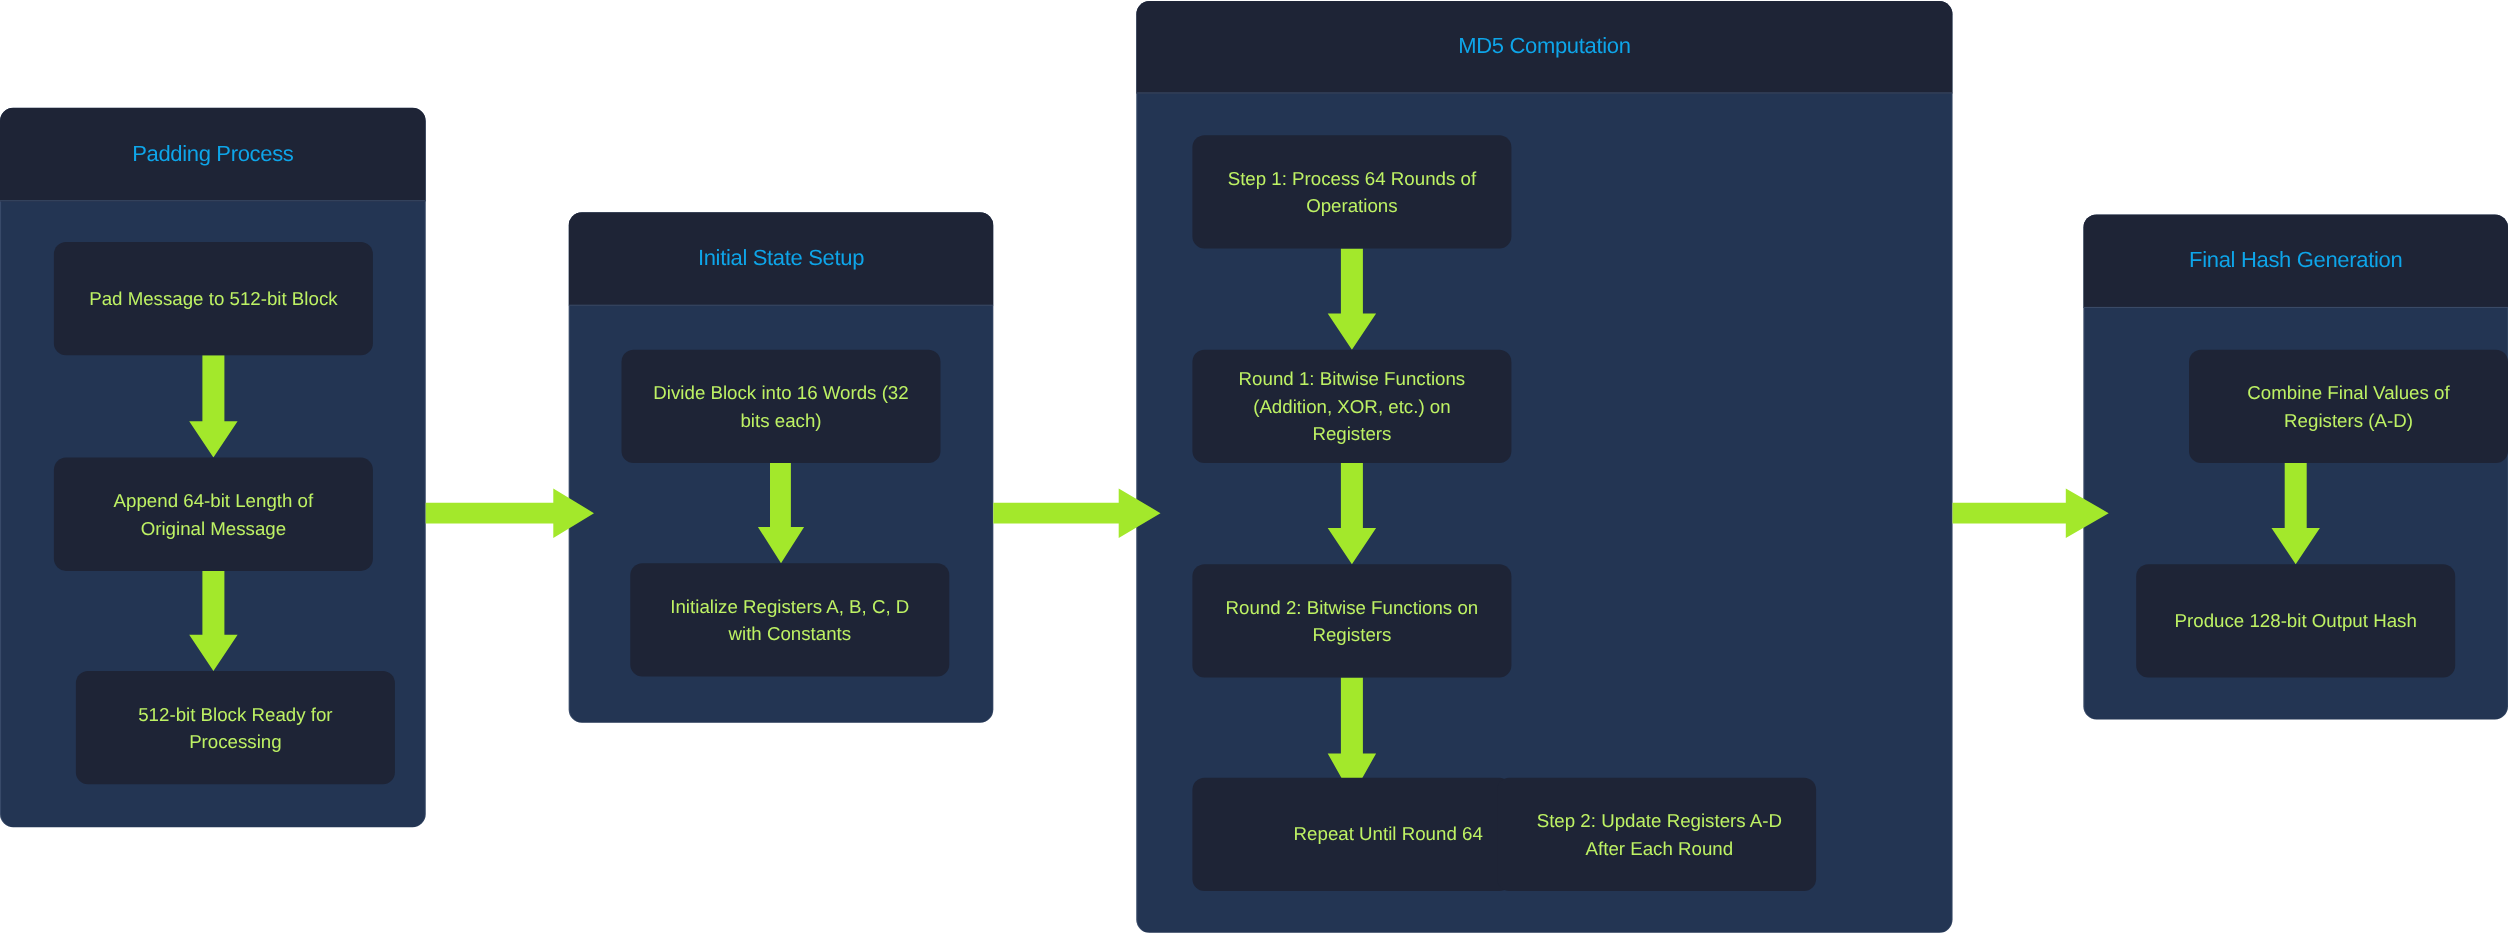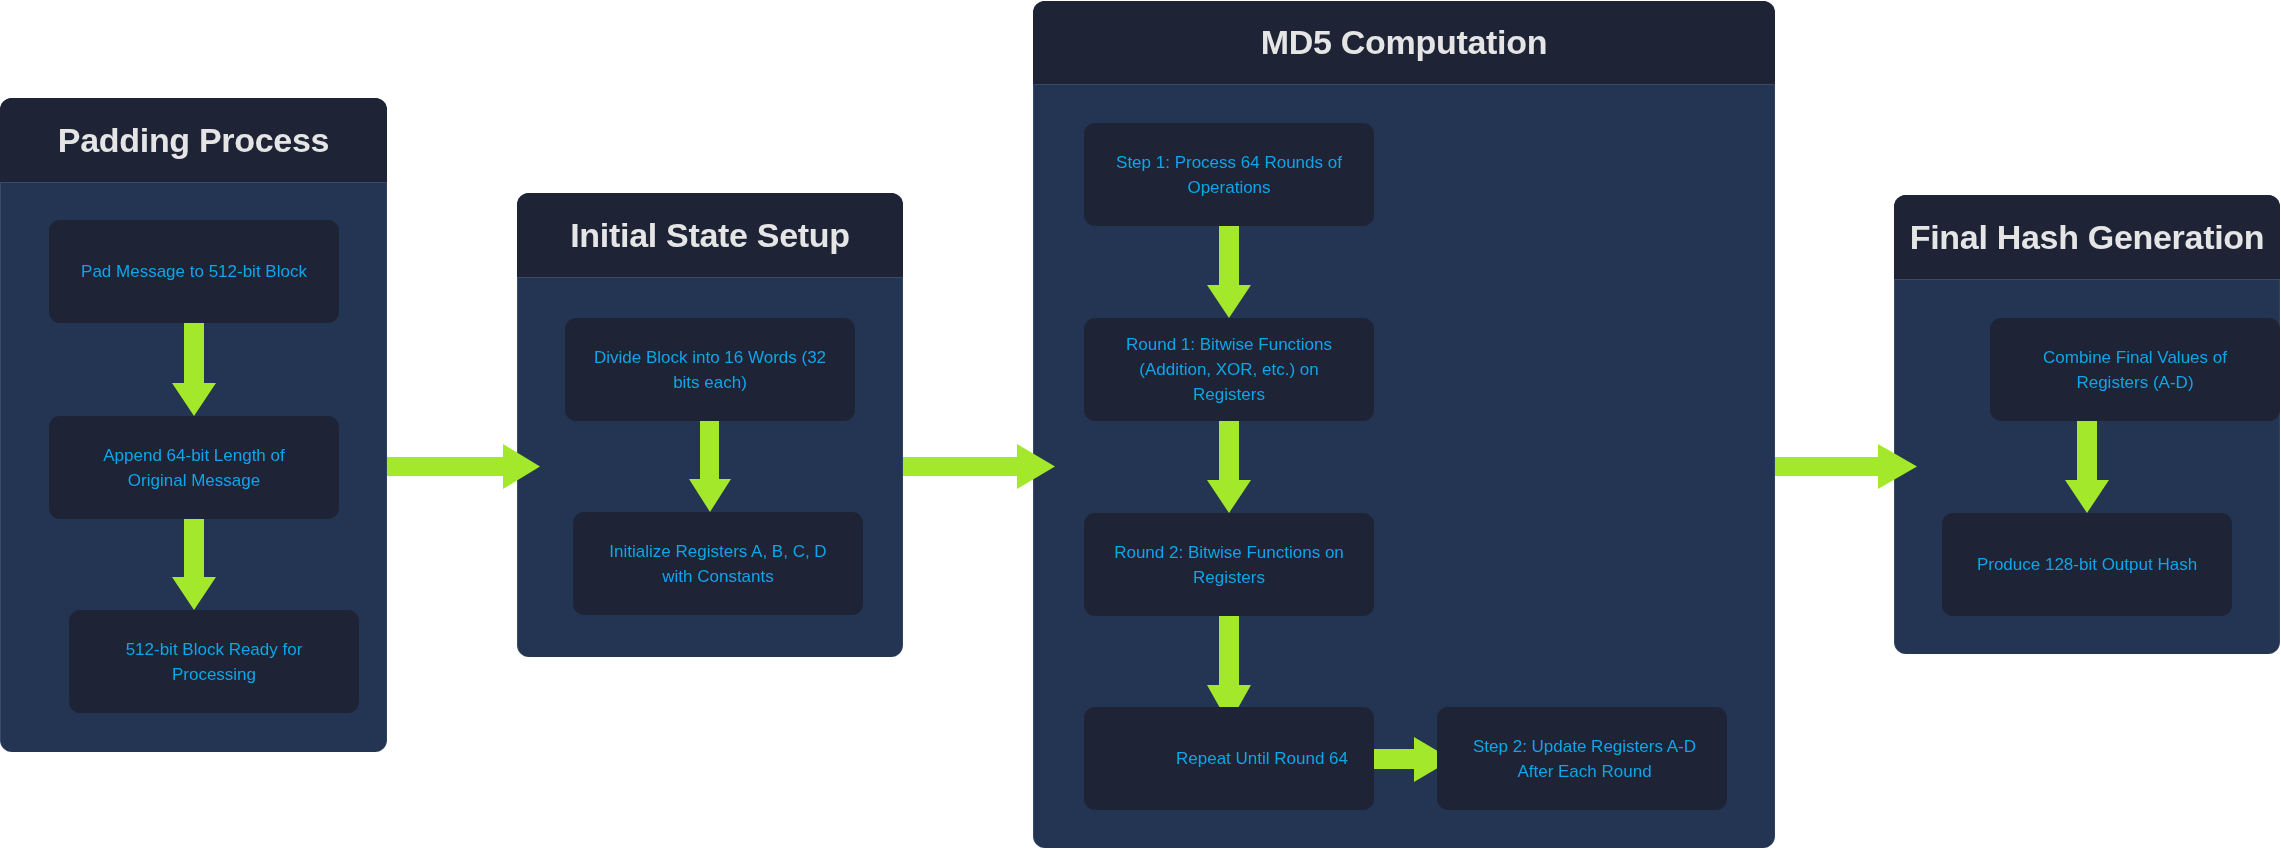--- a/index.html
+++ b/index.html
@@ -24,41 +24,41 @@
     .panel-header {
       position: absolute;
       left: 0; top: 0; right: 0;
       background: #1e2436;
       border-bottom: 1px solid #3a4a66;
       display: flex;
       align-items: center;
       justify-content: center;
     }
     .panel-title {
-      color: #e5e5e5;
-      font-weight: bold;
-      font-size: 34px;
+      color: #0ea5e9;
+      font-weight: normal;
+      font-size: 20px;
       letter-spacing: -0.3px;
       white-space: nowrap;
     }
     .block {
       position: absolute;
       width: 290px;
       height: 103px;
       background: #1e2436;
       border-radius: 11px;
       display: flex;
       align-items: center;
       justify-content: center;
       text-align: center;
       box-sizing: border-box;
       padding: 0 26px;
     }
     .block-text {
-      color: #0ea5e9;
+      color: #bef264;
       font-size: 17px;
       line-height: 25px;
     }
     .arrow-layer {
       position: absolute;
       left: 0; top: 0;
       width: 2281px;
       height: 850px;
       pointer-events: none;
     }
@@ -136,21 +136,21 @@
 </div>
 <div class="block" style="left:1084px; top:318px;">
   <span class="block-text">Round 1: Bitwise Functions (Addition, XOR, etc.) on Registers</span>
 </div>
 <div class="block" style="left:1084px; top:513px;">
   <span class="block-text">Round 2: Bitwise Functions on Registers</span>
 </div>
 <div class="block" style="left:1084px; top:707px;justify-content:flex-end;">
   <span class="block-text">Repeat Until Round 64</span>
 </div>
-<div class="block" style="left:1437px; top:707px;padding-left:31px;">
+<div class="block" style="left:1361px; top:707px;padding-left:31px;">
   <span class="block-text">Step 2: Update Registers A-D After Each Round</span>
 </div>
 
 <div class="block" style="left:1942px; top:318px;margin-left:48px;">
   <span class="block-text">Combine Final Values of Registers (A-D)</span>
 </div>
 <div class="block" style="left:1942px; top:513px;">
   <span class="block-text">Produce 128-bit Output Hash</span>
 </div>
 

